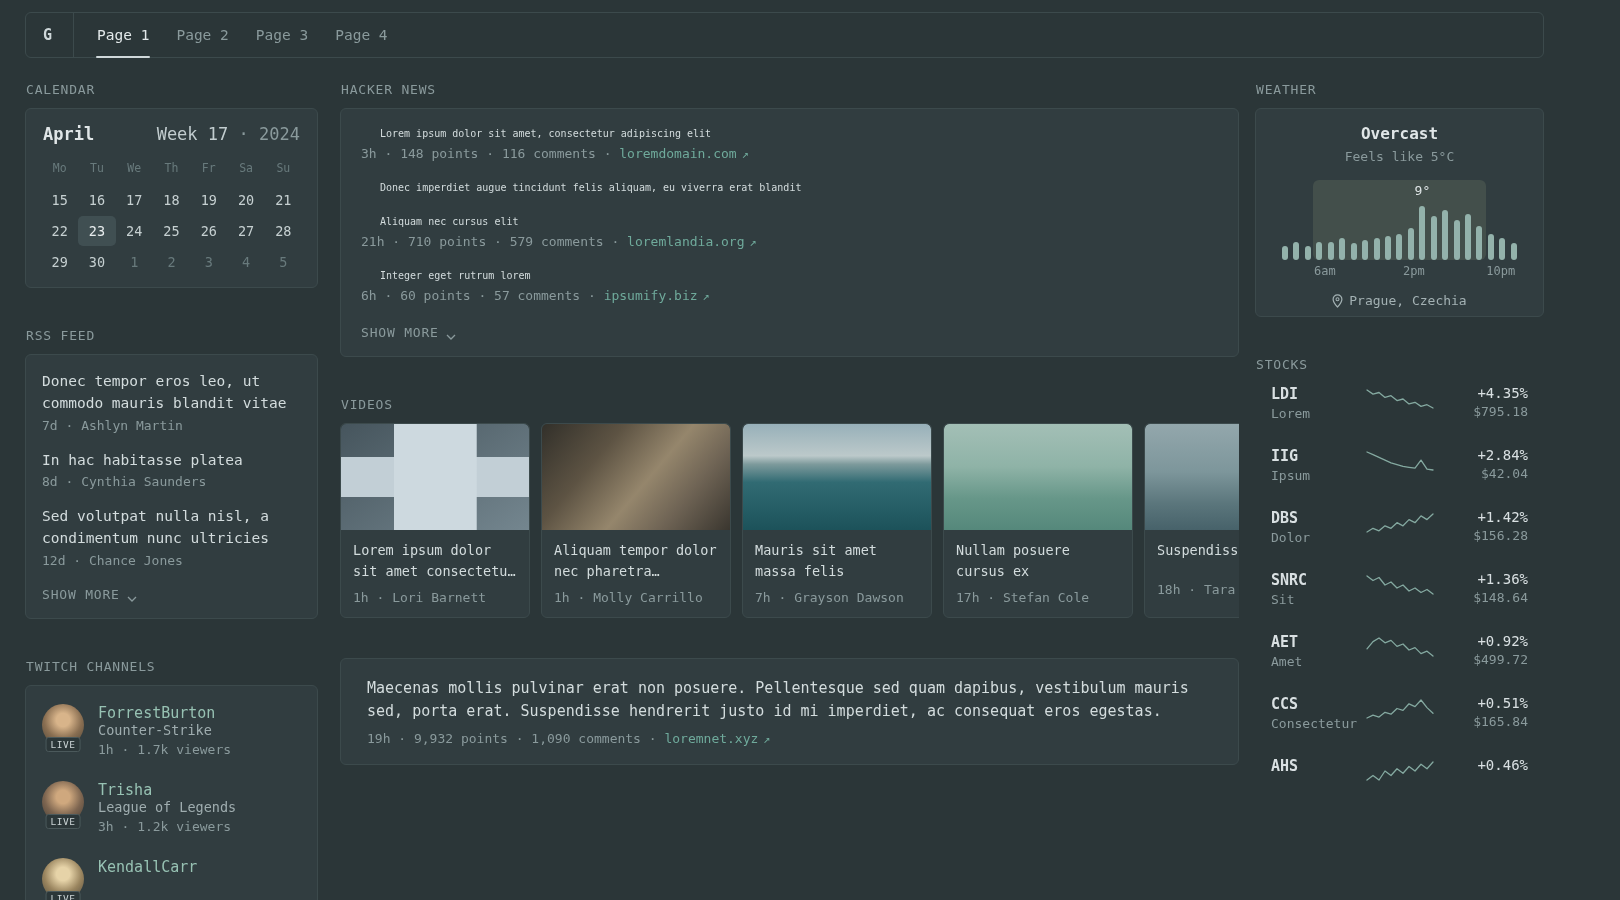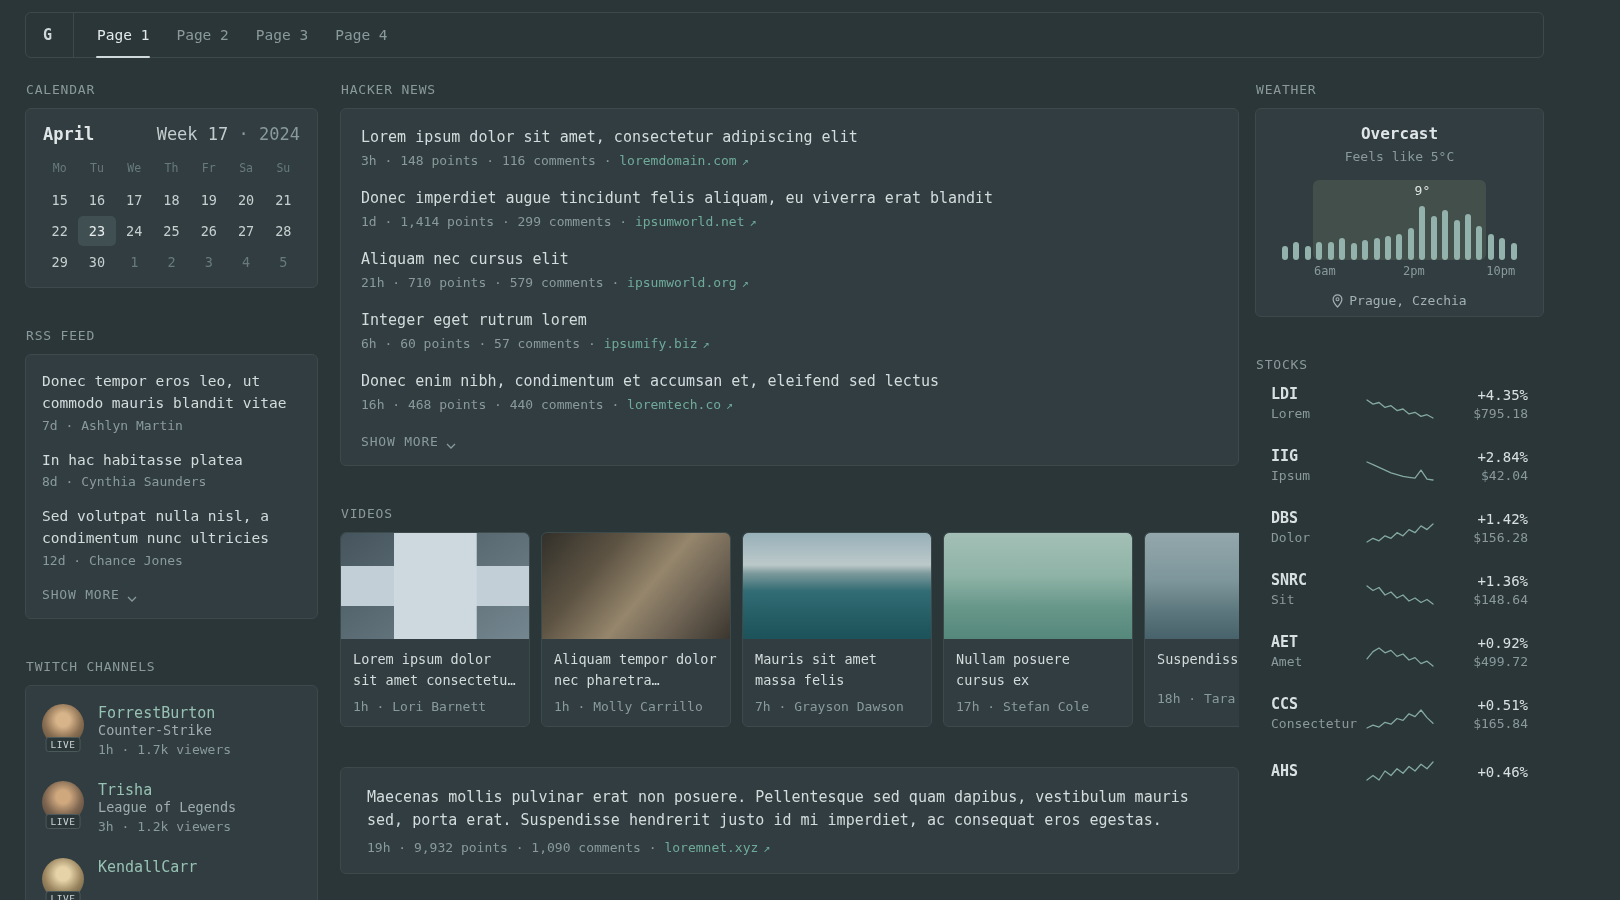--- a/index.html
+++ b/index.html
@@ -91,21 +91,21 @@
     font-size:9.5px;letter-spacing:0.5px;background:#2c3739;
     border:1px solid #4b595b;border-radius:3px;padding:1px 4px;color:#ccd5d6;
   }
   .tw-name{font-size:15px;color:var(--tw-name);}
   .tw-game{font-size:13.5px;color:#9fadaf;}
   .tw-meta{font-size:13px;color:var(--muted);margin-top:4px;}
 
   
   .hn-card{padding:18px 20px 16px;}
   .hn-item{margin-bottom:20px;}
-  .hn-title{font-size:15px;line-height:1.4;color:var(--title);text-decoration:none;display:block;cursor:pointer;}
+  .hn-title{font-size:10px;line-height:1.4;color:var(--title);text-decoration:none;display:block;cursor:pointer;margin-left:19px;}
   .hn-meta{font-size:13px;color:var(--muted);margin-top:5px;}
   .hn-link{color:var(--link);text-decoration:none;cursor:pointer;}
   .ext{margin-left:5px;font-size:12px;color:var(--link);}
 
   
   .video-row{display:flex;gap:11px;overflow:hidden;}
   .video-card{width:190px;flex:none;cursor:pointer;overflow:hidden;}
   .v-thumb{height:106px;border-radius:5px 5px 0 0;}
   .vt-0{background:
     linear-gradient(#cdd9df,#cdd9df) 50% 50%/44% 100% no-repeat,
@@ -132,21 +132,21 @@
   .wx-bars{position:absolute;left:0;right:0;top:0;bottom:0;display:flex;align-items:flex-end;justify-content:space-between;padding:0 3px;}
   .wx-bar{width:6px;border-radius:3px;background:var(--bar);}
   .wx-temp{position:absolute;top:3px;transform:translateX(-50%);font-size:13px;color:#dfe5e6;}
   .wx-times{position:relative;height:16px;margin:3px 8px 0;font-size:12px;color:var(--muted);}
   .wx-time{position:absolute;transform:translateX(-50%);}
   .wx-loc{margin-top:13px;display:flex;align-items:center;justify-content:center;gap:6px;font-size:13px;color:#a3b1b3;}
   .pin-svg{display:block;}
 
   
   .stocks-list{padding:2px 16px 0;}
-  .stock-row{display:flex;align-items:flex-end;margin-bottom:26px;}
+  .stock-row{display:flex;align-items:flex-start;margin-bottom:26px;}
   .stock-id{width:86px;flex:none;}
   .stock-sym{font-size:15px;font-weight:bold;color:#d9e0e2;}
   .stock-name{font-size:13px;color:var(--muted);margin-top:3px;}
   .spark{flex:none;margin:0 8px;}
   .spark polyline{fill:none;stroke:#84a9a0;stroke-width:1.3;stroke-linejoin:round;stroke-linecap:round;}
   .stock-right{flex:1;text-align:right;}
   .stock-change{font-size:14px;color:#d9e0e2;}
   .stock-change.neg{color:var(--neg);}
   .stock-price{font-size:13px;color:var(--muted);margin-top:3px;}
 </style>
@@ -285,37 +285,32 @@
         <h2 class="sec-title">HACKER NEWS</h2>
         <div class="card hn-card">
 
             <article class="hn-item">
               <a class="hn-title">Lorem ipsum dolor sit amet, consectetur adipiscing elit</a>
               <div class="hn-meta"><span>3h · 148 points · 116 comments · </span><a class="hn-link"><span>loremdomain.com</span><span class="ext">↗</span></a></div>
             </article>
 
             <article class="hn-item">
               <a class="hn-title">Donec imperdiet augue tincidunt felis aliquam, eu viverra erat blandit</a>
-              <div class="hn-meta"><span>1d · 1,414 points · 299 comments · </span><a class="hn-link"><span>ipsumworld.net</span><span class="ext">↗</span></a></div>
             </article>
 
             <article class="hn-item">
               <a class="hn-title">Aliquam nec cursus elit</a>
-              <div class="hn-meta"><span>21h · 710 points · 579 comments · </span><a class="hn-link"><span>ipsumworld.org</span><span class="ext">↗</span></a></div>
+              <div class="hn-meta"><span>21h · 710 points · 579 comments · </span><a class="hn-link"><span>loremlandia.org</span><span class="ext">↗</span></a></div>
             </article>
 
             <article class="hn-item">
               <a class="hn-title">Integer eget rutrum lorem</a>
               <div class="hn-meta"><span>6h · 60 points · 57 comments · </span><a class="hn-link"><span>ipsumify.biz</span><span class="ext">↗</span></a></div>
             </article>
 
-            <article class="hn-item">
-              <a class="hn-title">Donec enim nibh, condimentum et accumsan et, eleifend sed lectus</a>
-              <div class="hn-meta"><span>16h · 468 points · 440 comments · </span><a class="hn-link"><span>loremtech.co</span><span class="ext">↗</span></a></div>
-            </article>
 
           <button class="show-more">
             <span>SHOW MORE</span>
             <svg class="chev-svg" width="10" height="6" viewBox="0 0 10 6">
                 <polyline points="1,1 5,5 9,1" fill="none" stroke="#8a9a9c" stroke-width="1.3"></polyline>
               </svg>
           </button>
         </div>
       </section>
 

